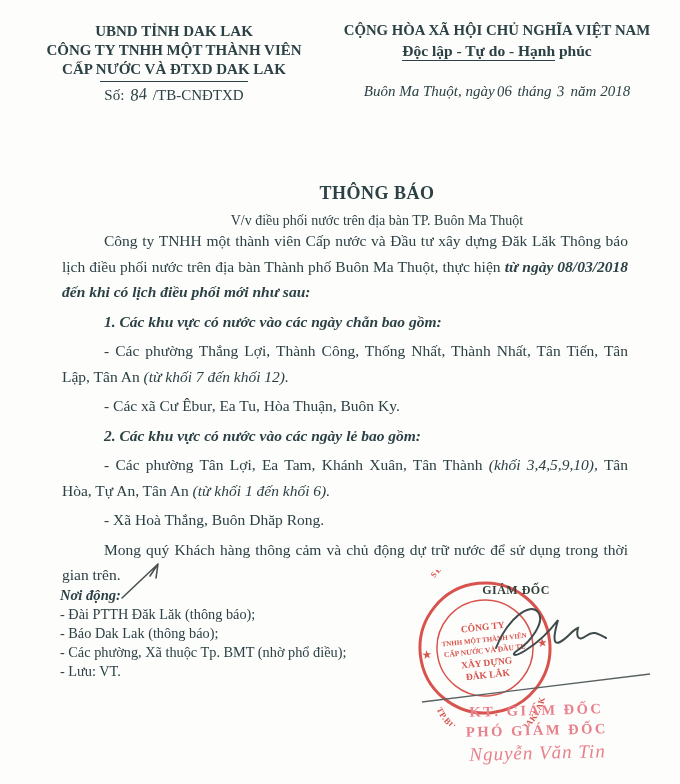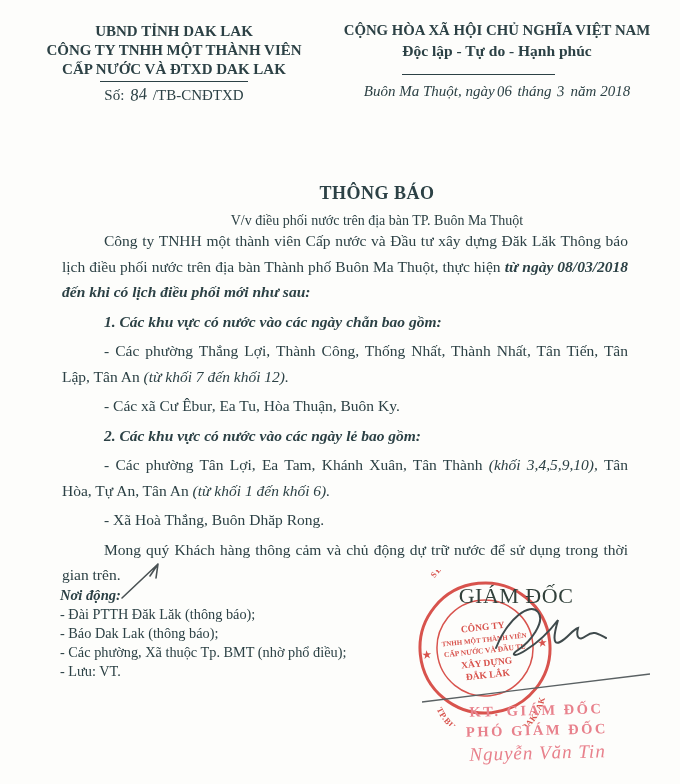--- a/index.html
+++ b/index.html
@@ -14,40 +14,40 @@
   .hdr-left {
     position:absolute; left:28px; top:22px; width:292px;
     text-align:center; font-weight:bold; font-size:15px; line-height:19px;
   }
   .hdr-left .rule { width:148px; border-bottom:1.5px solid #2c4145; margin:2px auto 3px; height:0; }
   .so-line { font-weight:normal; font-size:15px; margin-top:3px; }
   .hand { display:inline-block; transform:rotate(-7deg); font-style:italic; font-size:17px; padding:0 2px; }
   .hdr-right { position:absolute; left:334px; top:22px; width:326px; text-align:center; }
   .hdr-right .l1 { font-weight:bold; font-size:14.8px; }
   .hdr-right .l2 { font-weight:bold; font-size:15.5px; margin-top:3px; }
-  .hdr-right .u  { border-bottom:1.5px solid #2c4145; padding-bottom:15px; }
+  .hdr-right .u  { border-bottom:1.5px solid #2c4145; padding-bottom:1px; }
   .date-line { font-style:italic; font-size:15px; margin-top:23px; }
   .date-line .hand { font-size:15px; transform:rotate(-4deg); }
   .title-wrap { position:absolute; left:74px; right:0; top:158px; text-align:center; }
   .title-main { font-size:18px; font-weight:bold; letter-spacing:0.5px;margin-top:25px; }
   .title-sub  { font-size:14px; font-weight:normal; margin-top:9px; }
   .body-text {
     position:absolute; left:62px; right:52px; top:228px;
     font-size:15.5px; line-height:25.5px; text-align:justify;
   }
   .body-text p { margin:0; text-indent:42px; }
   .body-text p.gap { margin-top:4px; }
   .bi { font-weight:bold; font-style:italic; }
   .it { font-style:italic; }
   .h  { font-weight:bold; font-style:italic; }
   .recipients { position:absolute; left:60px; top:586px; font-size:14.3px; line-height:19px; }
   .recipients .label { font-weight:bold; font-style:italic; font-size:14.6px; }
   .director {
     position:absolute; left:436px; top:583px; width:160px; z-index:6;
-    text-align:center; font-weight:normal; font-size:22px; letter-spacing:0.5px; color:#31403a;
+    text-align:center; font-weight:bold; font-size:12px; letter-spacing:0.5px; color:#31403a;
   }
   .stamp-svg { position:absolute; left:407px; top:570px; z-index:2; opacity:0.92; }
   .sig-svg   { position:absolute; left:468px; top:590px; z-index:5; }
   .line-svg  { position:absolute; left:410px; top:660px; z-index:4; }
   .check-svg { position:absolute; left:112px; top:554px; z-index:4; }
   .pink-stamp {
     position:absolute; left:428px; top:701px; width:218px; z-index:3;
     text-align:center; color:#e8818c; transform:rotate(-1.5deg);
   }
   .pink-stamp .pk { font-size:14.5px; font-weight:bold; letter-spacing:2.5px; line-height:19.5px; }

